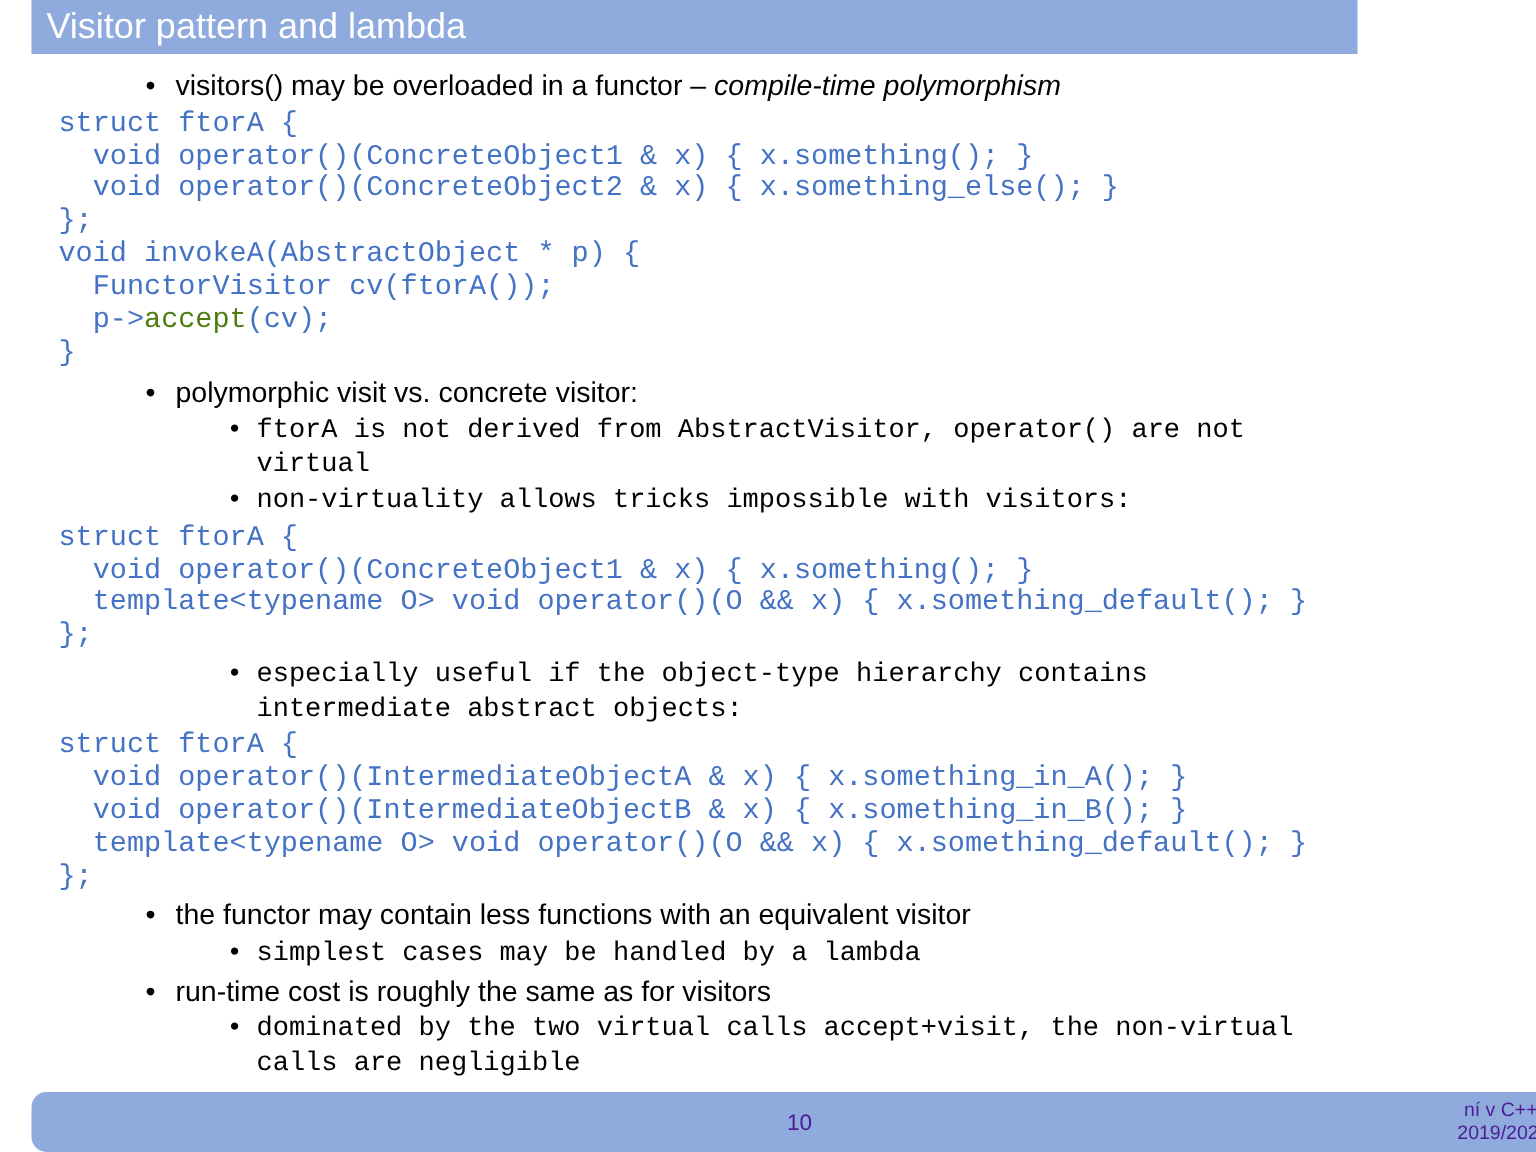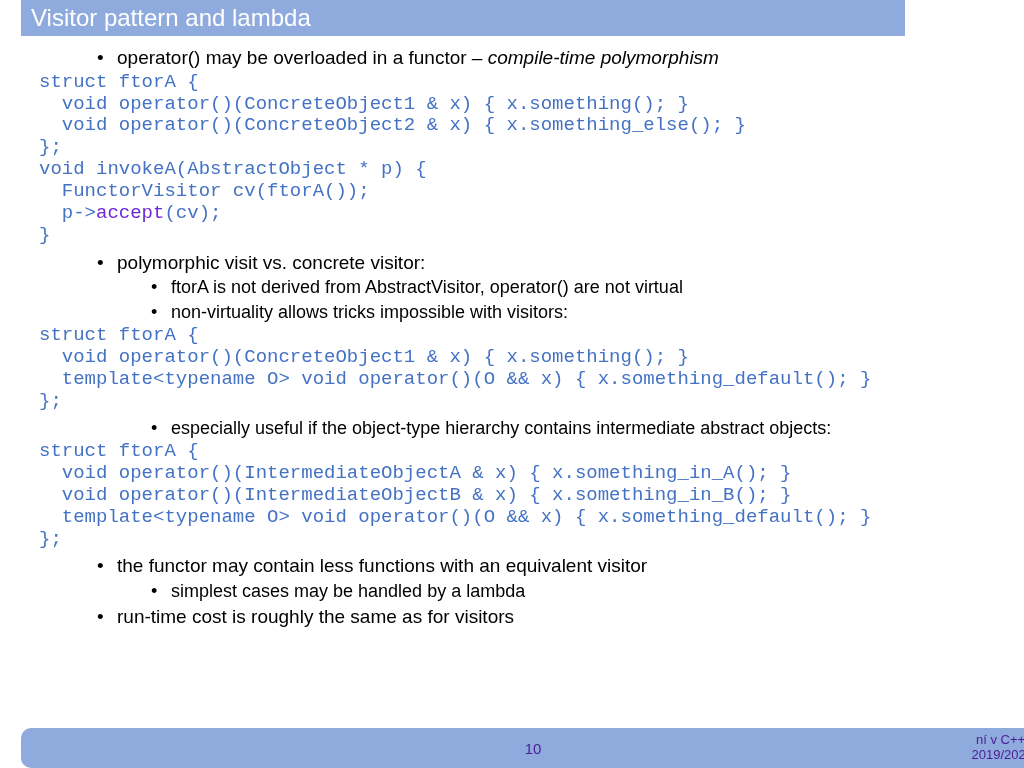--- a/index.html
+++ b/index.html
@@ -3,43 +3,43 @@
 <meta charset="utf-8">
 <style>
   * { margin: 0; padding: 0; box-sizing: border-box; }
   html, body { width: 1024px; height: 768px; font-family: Verdana, Arial, sans-serif; background: #fff; overflow: hidden; }
   .slide { width: 884px; height: 768px; position: relative; display: flex; flex-direction: column; margin-left: 21px; }
   .title-bar { background: #8faadc; color: #fff; font-size: 24px; line-height: 1.3; padding: 2px 10px 4px 10px; height: 36px; font-family: Verdana, Arial, sans-serif; }
   .body { flex: 1; padding: 8px 18px 0 18px; font-size: 19px; color: #000; }
   ul.lvl1 { list-style: none; margin: 0; padding: 0; }
   ul.lvl1 > li { position: relative; padding-left: 78px; margin: 2px 0 2px 0; line-height: 1.25; }
   ul.lvl1 > li::before { content: "•"; position: absolute; left: 58px; top: 0; font-size: 19px; }
-  ul.lvl2 { list-style: none; margin: 0; padding: 0; font-size: 18px; }
+  ul.lvl2 { list-style: none; margin: 0; padding: 0; font-size: 18px; font-family: Liberation Mono, monospace; }
   ul.lvl2 > li { position: relative; padding-left: 132px; margin: 2px 0; line-height: 1.25; }
   ul.lvl2 > li::before { content: "•"; position: absolute; left: 112px; top: 0; font-size: 18px; }
   .italic { font-style: italic; text-align: right; }
   .code { font-family: Consolas, "Courier New", monospace; font-size: 19px; color: #4472c4; white-space: pre; line-height: 1.15; margin: 2px 0 4px 0; }
-  .code .accept { color: #6d28d9; }
+  .code .accept { color: #4d7c0f; }
   .footer { position: absolute; left: 0; bottom: 0; width: 1024px; height: 40px; background: #8faadc; display: flex; align-items: center; justify-content: center; color: #4c1d95; font-size: 15px; border-radius: 10px; }
   .footer .pnum { position: absolute; left: 0; right: 0; text-align: center; }
   .footer .right { position: absolute; right: 12px; text-align: right; font-size: 13px; line-height: 1.15; }
   .left-strip { position: absolute; left: 0; bottom: 0; width: 206px; height: 40px; background: #fff; }
 </style>
 </head>
 <body>
 
 <div class="slide">
 
   <div class="title-bar">Visitor pattern and lambda</div>
 
   <div class="body">
 
     <ul class="lvl1">
       <li>
-        <span>operator() may be overloaded in a functor – </span><span class="italic">compile-time polymorphism</span>
+        <span>visitors() may be overloaded in a functor – </span><span class="italic">compile-time polymorphism</span>
       </li>
     </ul>
 
     <div class="code"><span>struct ftorA {</span>
 <span>  void operator()(ConcreteObject1 &amp; x) { x.something(); }</span>
 <span>  void operator()(ConcreteObject2 &amp; x) { x.something_else(); }</span>
 <span>};</span>
 <span>void invokeA(AbstractObject * p) {</span>
 <span>  FunctorVisitor cv(ftorA());</span>
 <span>  p-&gt;</span><span class="accept">accept</span><span>(cv);</span>
@@ -70,20 +70,23 @@
 
     <ul class="lvl1">
       <li>the functor may contain less functions with an equivalent visitor</li>
     </ul>
     <ul class="lvl2">
       <li>simplest cases may be handled by a lambda</li>
     </ul>
     <ul class="lvl1">
       <li>run-time cost is roughly the same as for visitors</li>
     </ul>
+    <ul class="lvl2">
+      <li>dominated by the two virtual calls accept+visit, the non-virtual calls are negligible</li>
+    </ul>
 
   </div>
 
   <div class="left-strip"></div>
   <div class="footer">
     <div class="pnum">10</div>
     <div class="right">
       <div>ní v C++ -</div>
       <div>2019/2020</div>
     </div>

